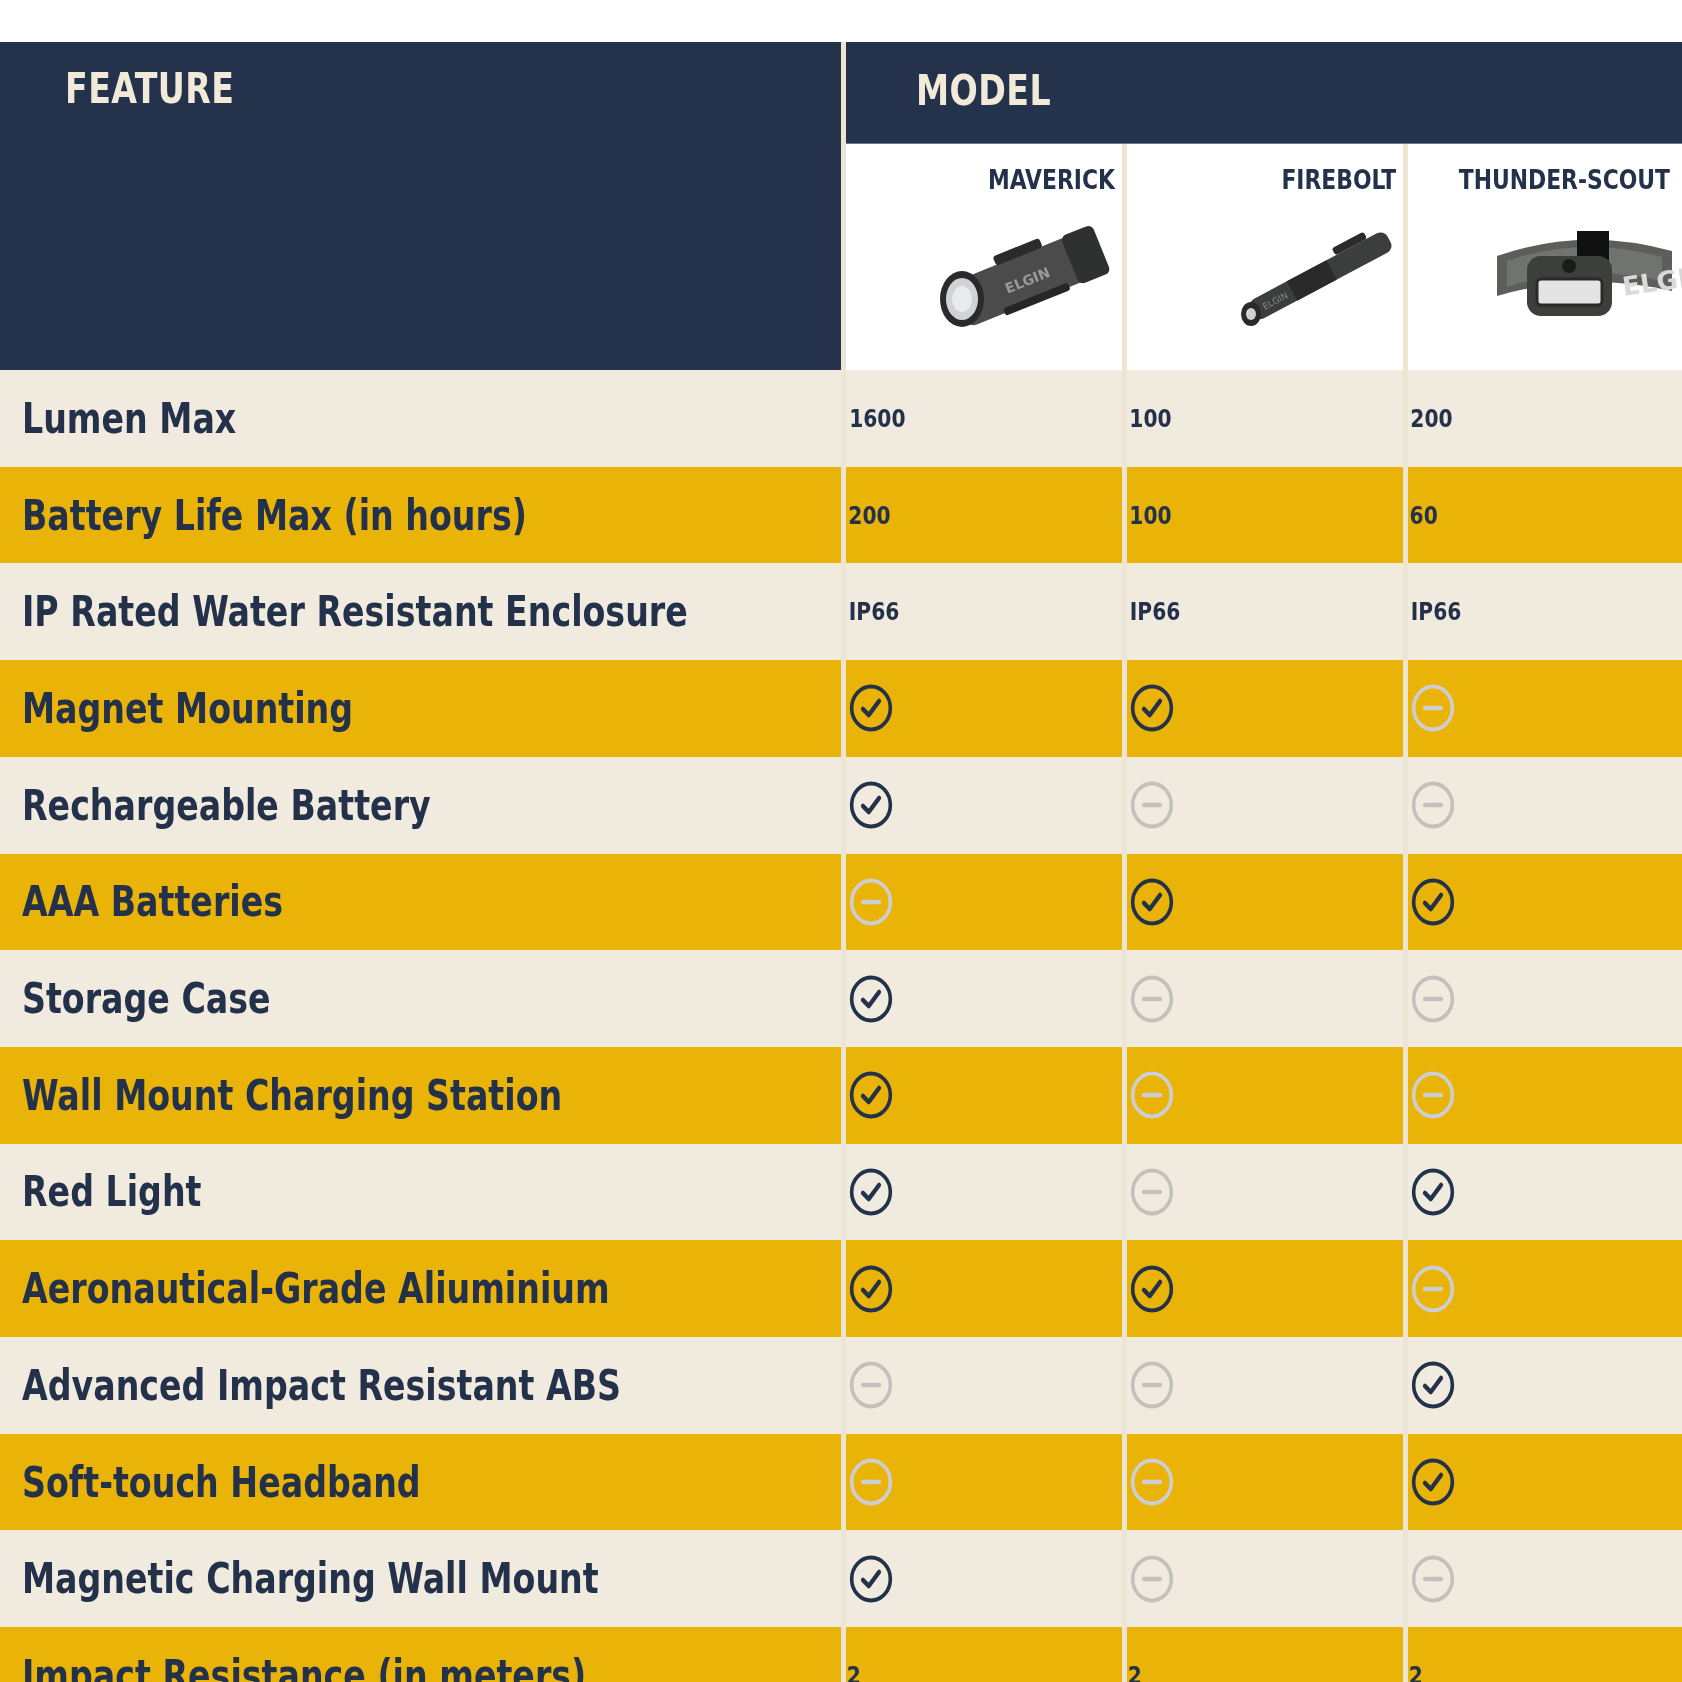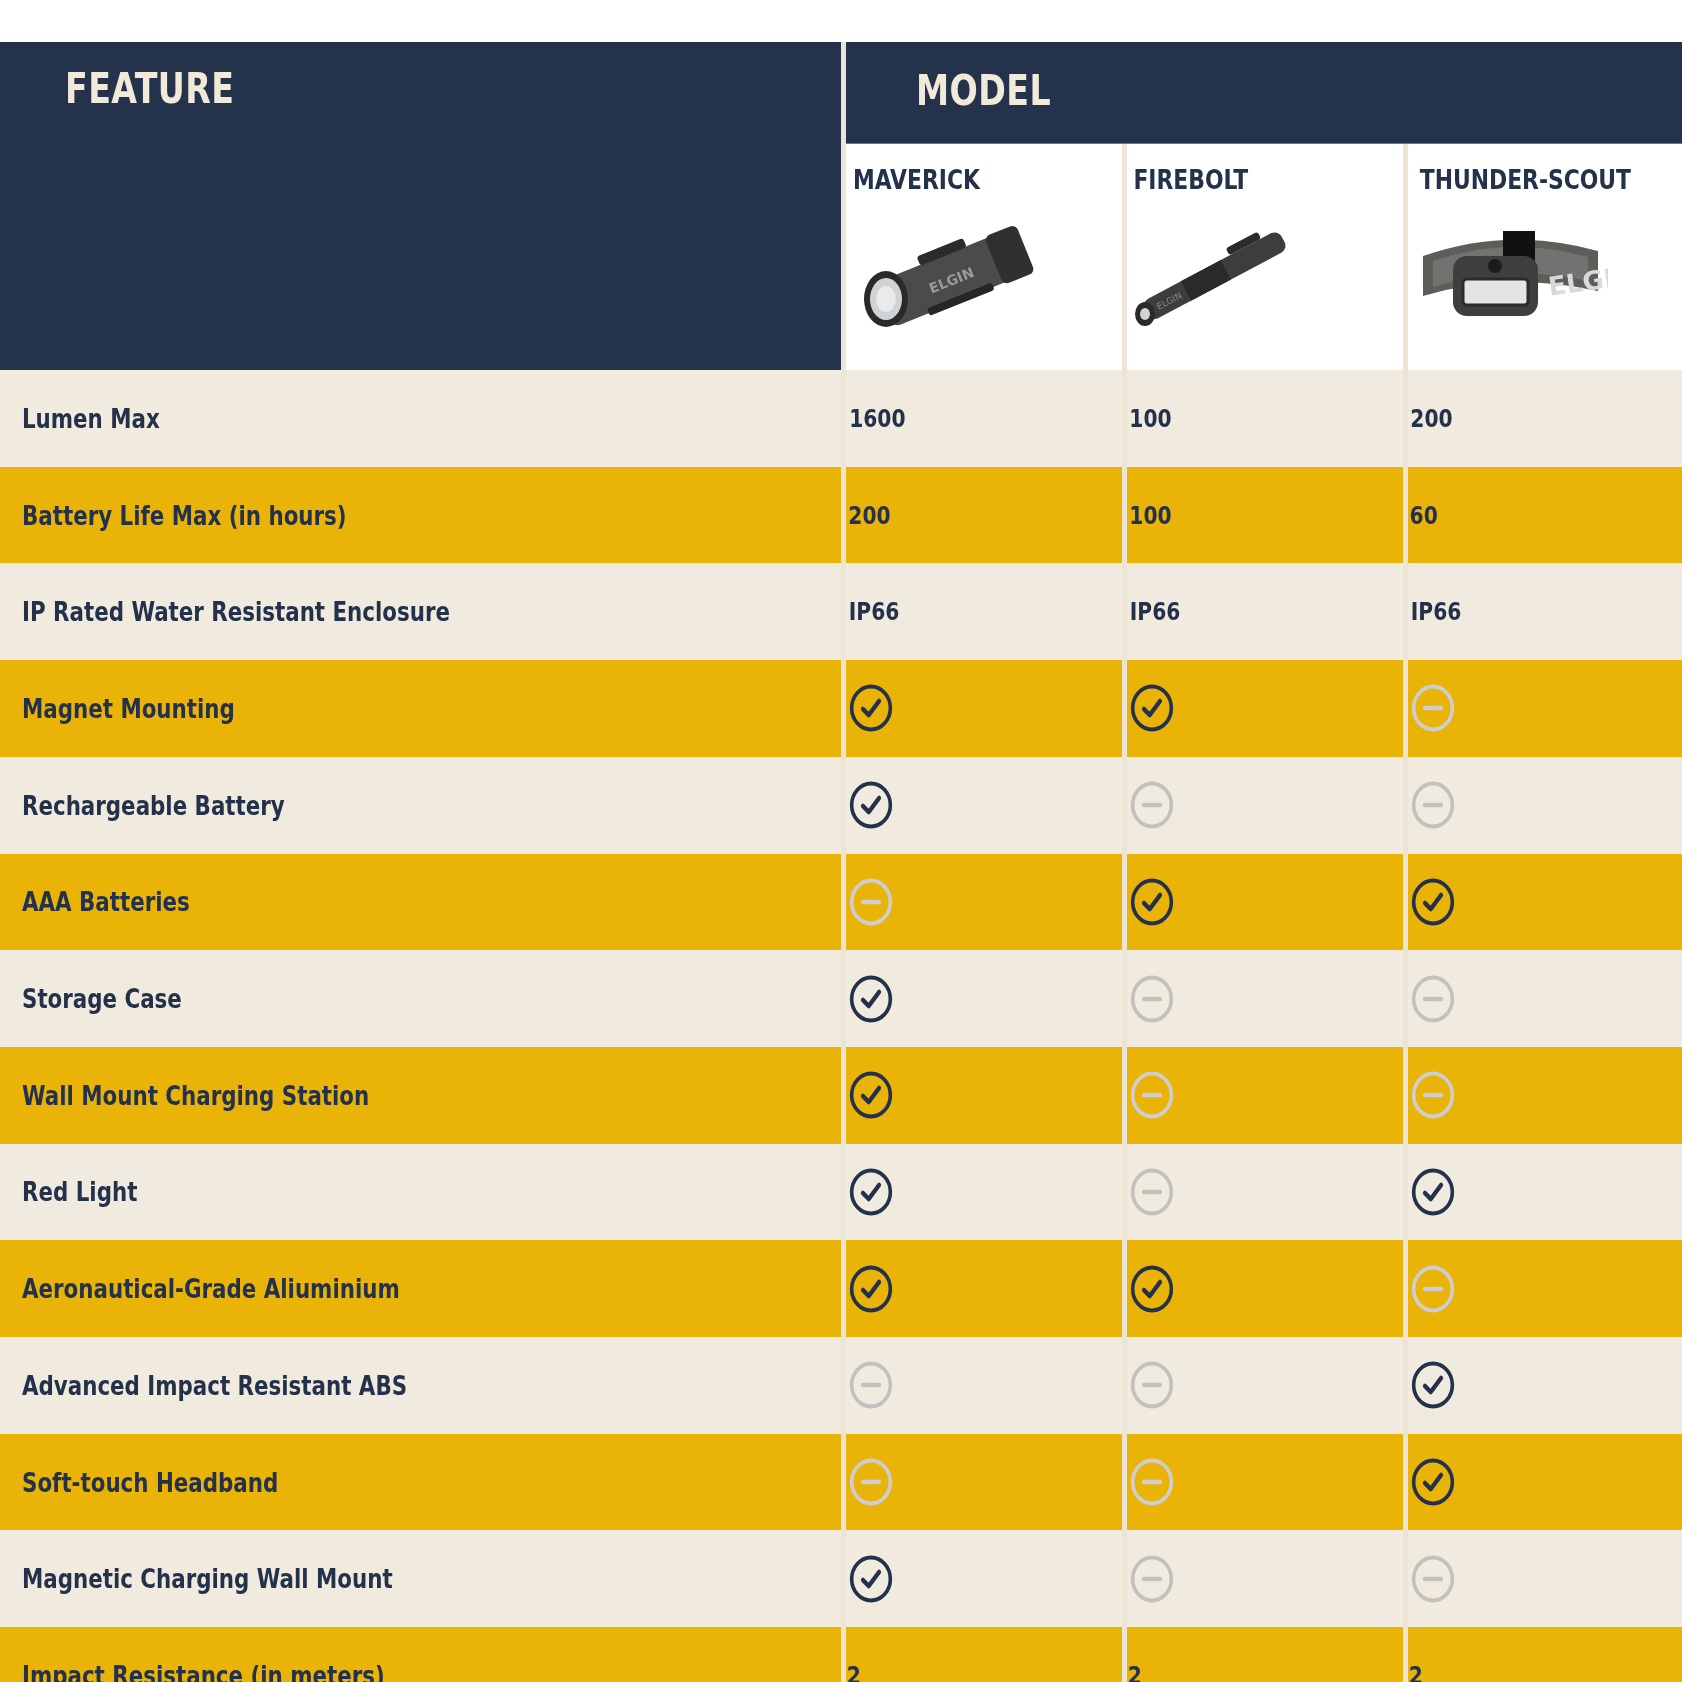--- a/index.html
+++ b/index.html
@@ -44,41 +44,41 @@
       padding: 24px 0 0 70px;
       border-bottom: 1px solid #6b7a90;
     }
     .model-banner-left {
       grid-column: 1 / 2; grid-row: 1 / 2;
       background: #ede5d3;
     }
     .product-cell {
       grid-row: 2 / 3;
       background: #ffffff;
-      display: flex; flex-direction: column; align-items: flex-start;
+      display: flex; flex-direction: column; align-items: flex-end;
       padding-top: 20px;
     }
     .product-name {
       font-weight: bold;
       font-size: 27px;
       color: #23314a;
       transform: scaleX(0.9);
       white-space: nowrap;
     }
     .product-img { margin-top: 16px; height: 130px; display: flex; align-items: center; justify-content: center; }
 
     
     .cell {
       display: flex; align-items: center;
     }
     .cell.label {
       grid-column: 1 / 2;
       padding-left: 22px;
       font-weight: bold;
-      font-size: 27px;
+      font-size: 42px;
       color: #23314a;
     }
     .cell.label span { display: inline-block; transform: scaleX(0.88); transform-origin: left center; white-space: nowrap; }
     .cell.val { font-weight: bold; font-size: 25px; color: #23314a; }
     .cell.val span { display: inline-block; transform: scaleX(0.9); }
     .gap { background: #ede5d3; }
     .odd { background: #f1ebdf; }
     .even { background: #eab308; }
 
     .icon svg { display: block; }

